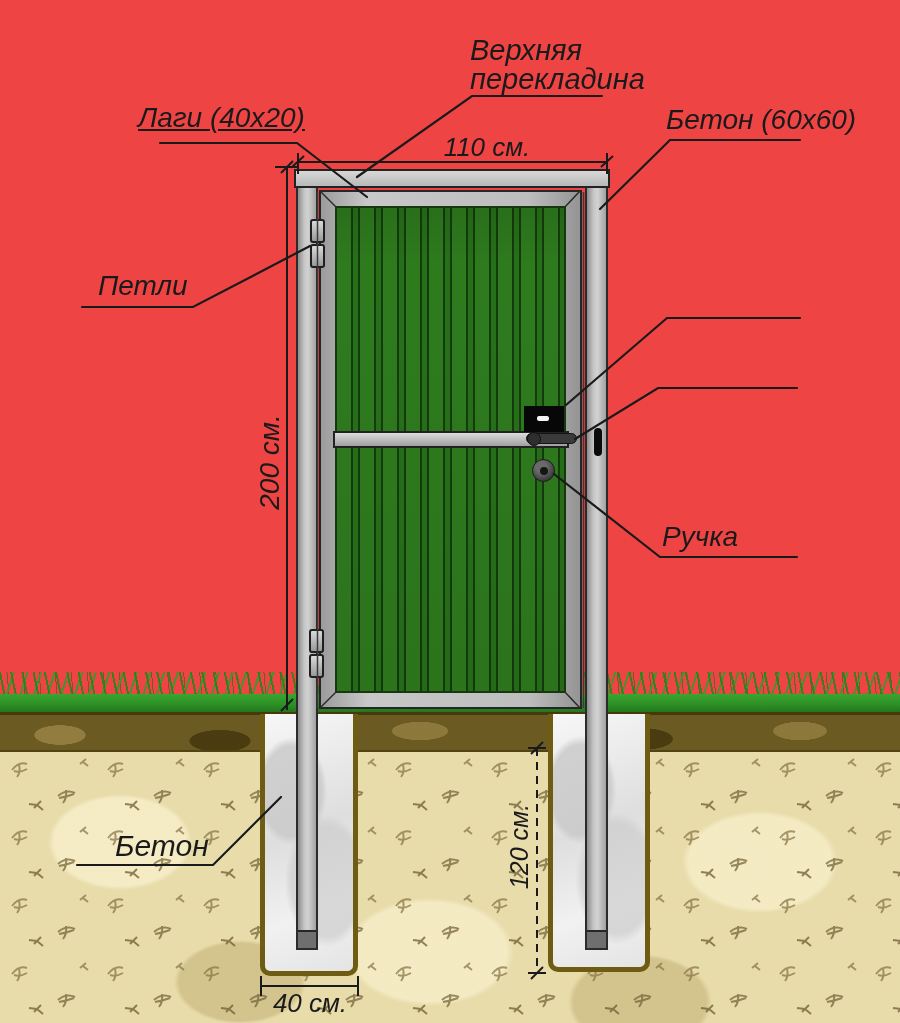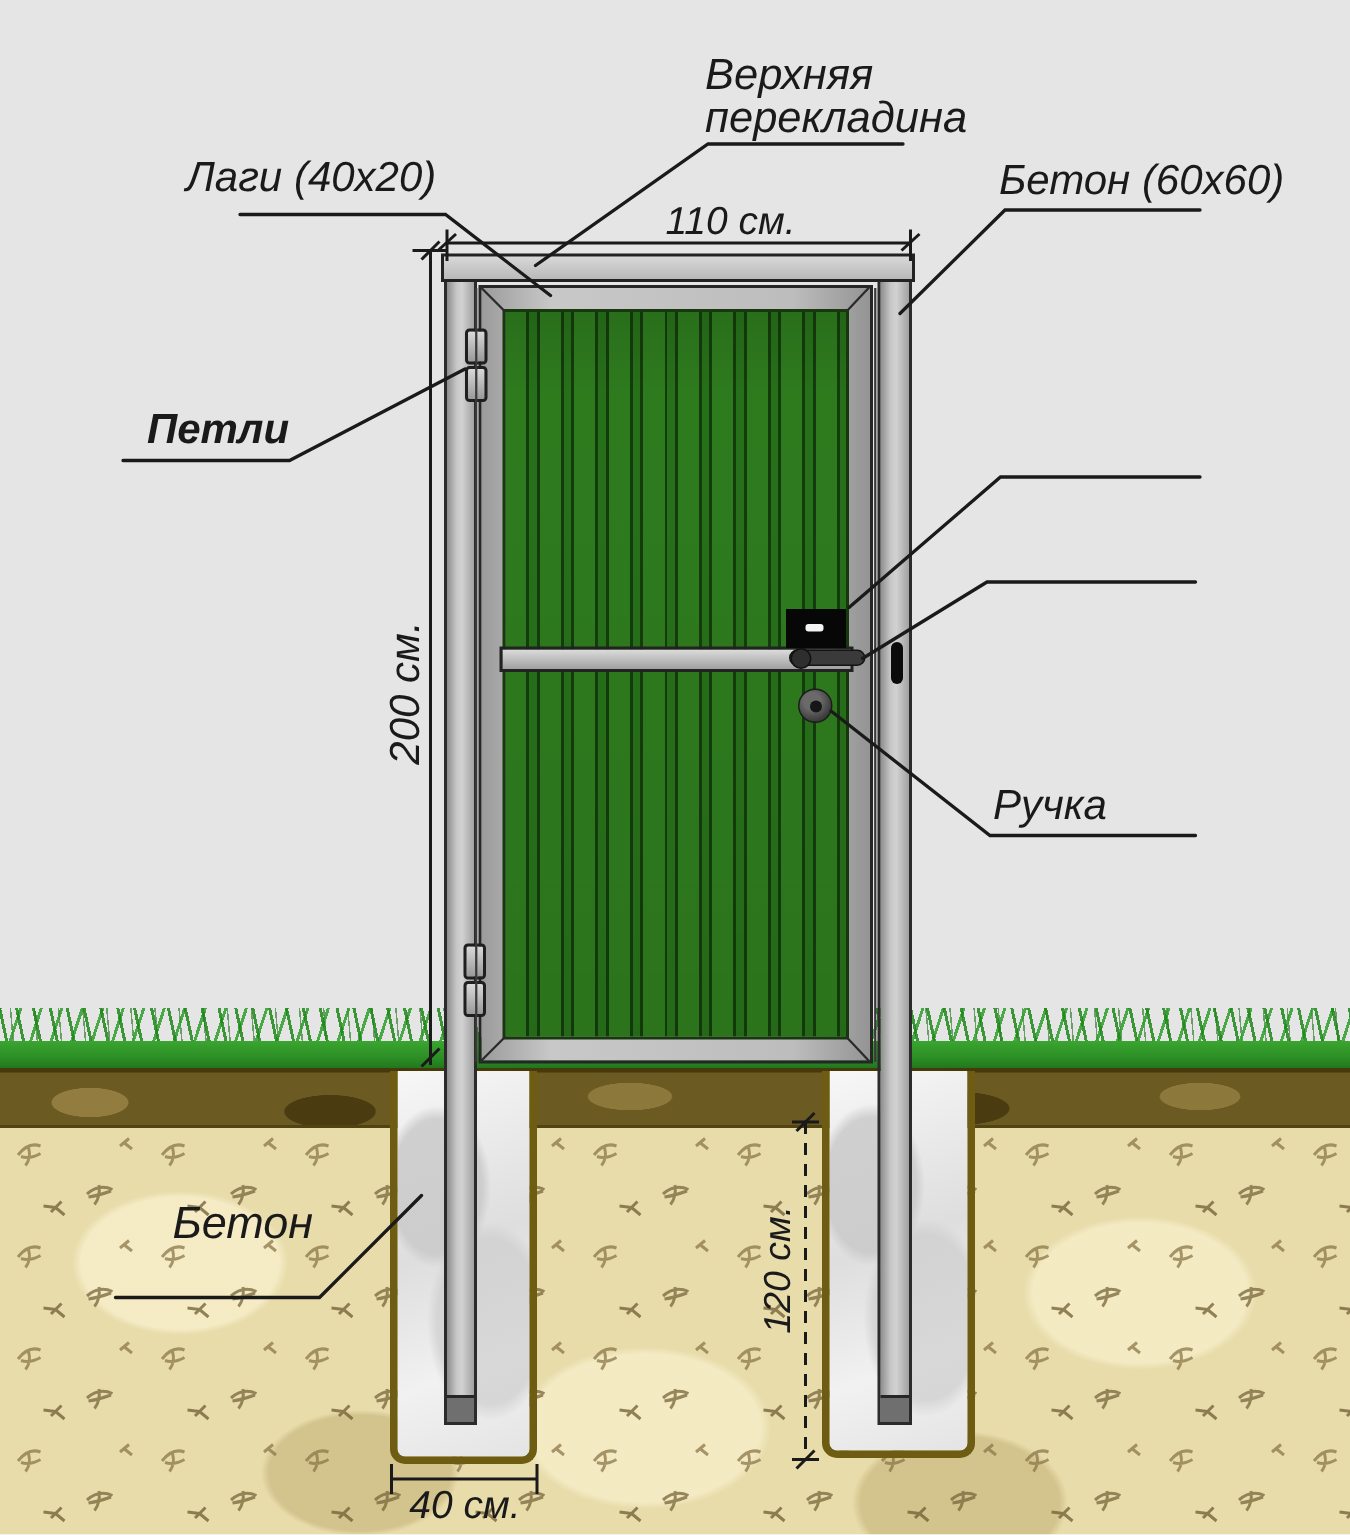--- a/index.html
+++ b/index.html
@@ -1,18 +1,18 @@
 <!DOCTYPE html>
 <html style="--panel-green: #2e7b1e; --panel-stripe: #133c0c; --metal-gray: #b5b5b5; --grass-green: #2f9527; --topsoil-brown: #6b5a22; --subsoil-tan: #e8dcab; --pit-border-olive: #6d5c12; --concrete-white: #f0f0f0;"><head>
 <meta charset="utf-8">
 <style>
   html,body{margin:0;padding:0;background:#ffffff;}
   #stage{
     position:relative;width:900px;height:1023px;overflow:hidden;
-    background:#e5e5e5;
+    background:#ef4444;
     font-family:"Liberation Sans",sans-serif;
   }
   .abs{position:absolute;box-sizing:border-box;}
   .label{
     position:absolute;color:#1a1a1a;font-style:italic;
     font-family:"Liberation Sans",sans-serif;white-space:nowrap;
   }
   .label.wrap{white-space:normal;}
   .rot{transform:rotate(-90deg);text-align:center;}
   
@@ -217,24 +217,24 @@
       <path d="M800 140 L670 140 L600 209"></path>
       <path d="M82 307 L193 307 L310 246"></path>
       <path d="M800 318 L667 318 L566 405"></path>
       <path d="M797 388 L658 388 L575 439"></path>
       <path d="M797 557 L660 557 L554 474"></path>
       <path d="M77 865 L213 865 L281 797"></path>
     </g>
   </svg>
 
   <div class="label wrap" style="left:470px;top:36px;width:180px;font-size:29px;line-height:1.0;">Верхняя перекладина</div>
-  <div class="label" style="left:124px;top:102px;font-size:28px;">Лаги (40х20)</div>
+  <div class="label" style="left:138px;top:102px;font-size:28px;text-decoration:underline;">Лаги (40х20)</div>
   <div class="label" style="left:666px;top:104px;font-size:28px;">Бетон (60х60)</div>
-  <div class="label" style="left:98px;top:270px;font-size:28px;font-weight:bold;">Петли</div>
+  <div class="label" style="left:98px;top:270px;font-size:28px;">Петли</div>
   <div class="label" style="left:662px;top:521px;font-size:28px;">Ручка</div>
-  <div class="label" style="left:115px;top:799px;font-size:30px;">Бетон</div>
+  <div class="label" style="left:115px;top:829px;font-size:30px;">Бетон</div>
 
   <div class="label" style="left:405px;top:132px;width:100px;text-align:center;font-size:26px;margin-left:32px;">110 см.</div>
   <div class="label rot" style="left:185px;top:446px;width:170px;font-size:28px;">200 см.</div>
   <div class="label rot" style="left:449px;top:832px;width:140px;font-size:25px;">120 см.</div>
   <div class="label" style="left:260px;top:988px;width:100px;text-align:center;font-size:26px;">40 см.</div>
 
 </div>
 
 </body></html>

